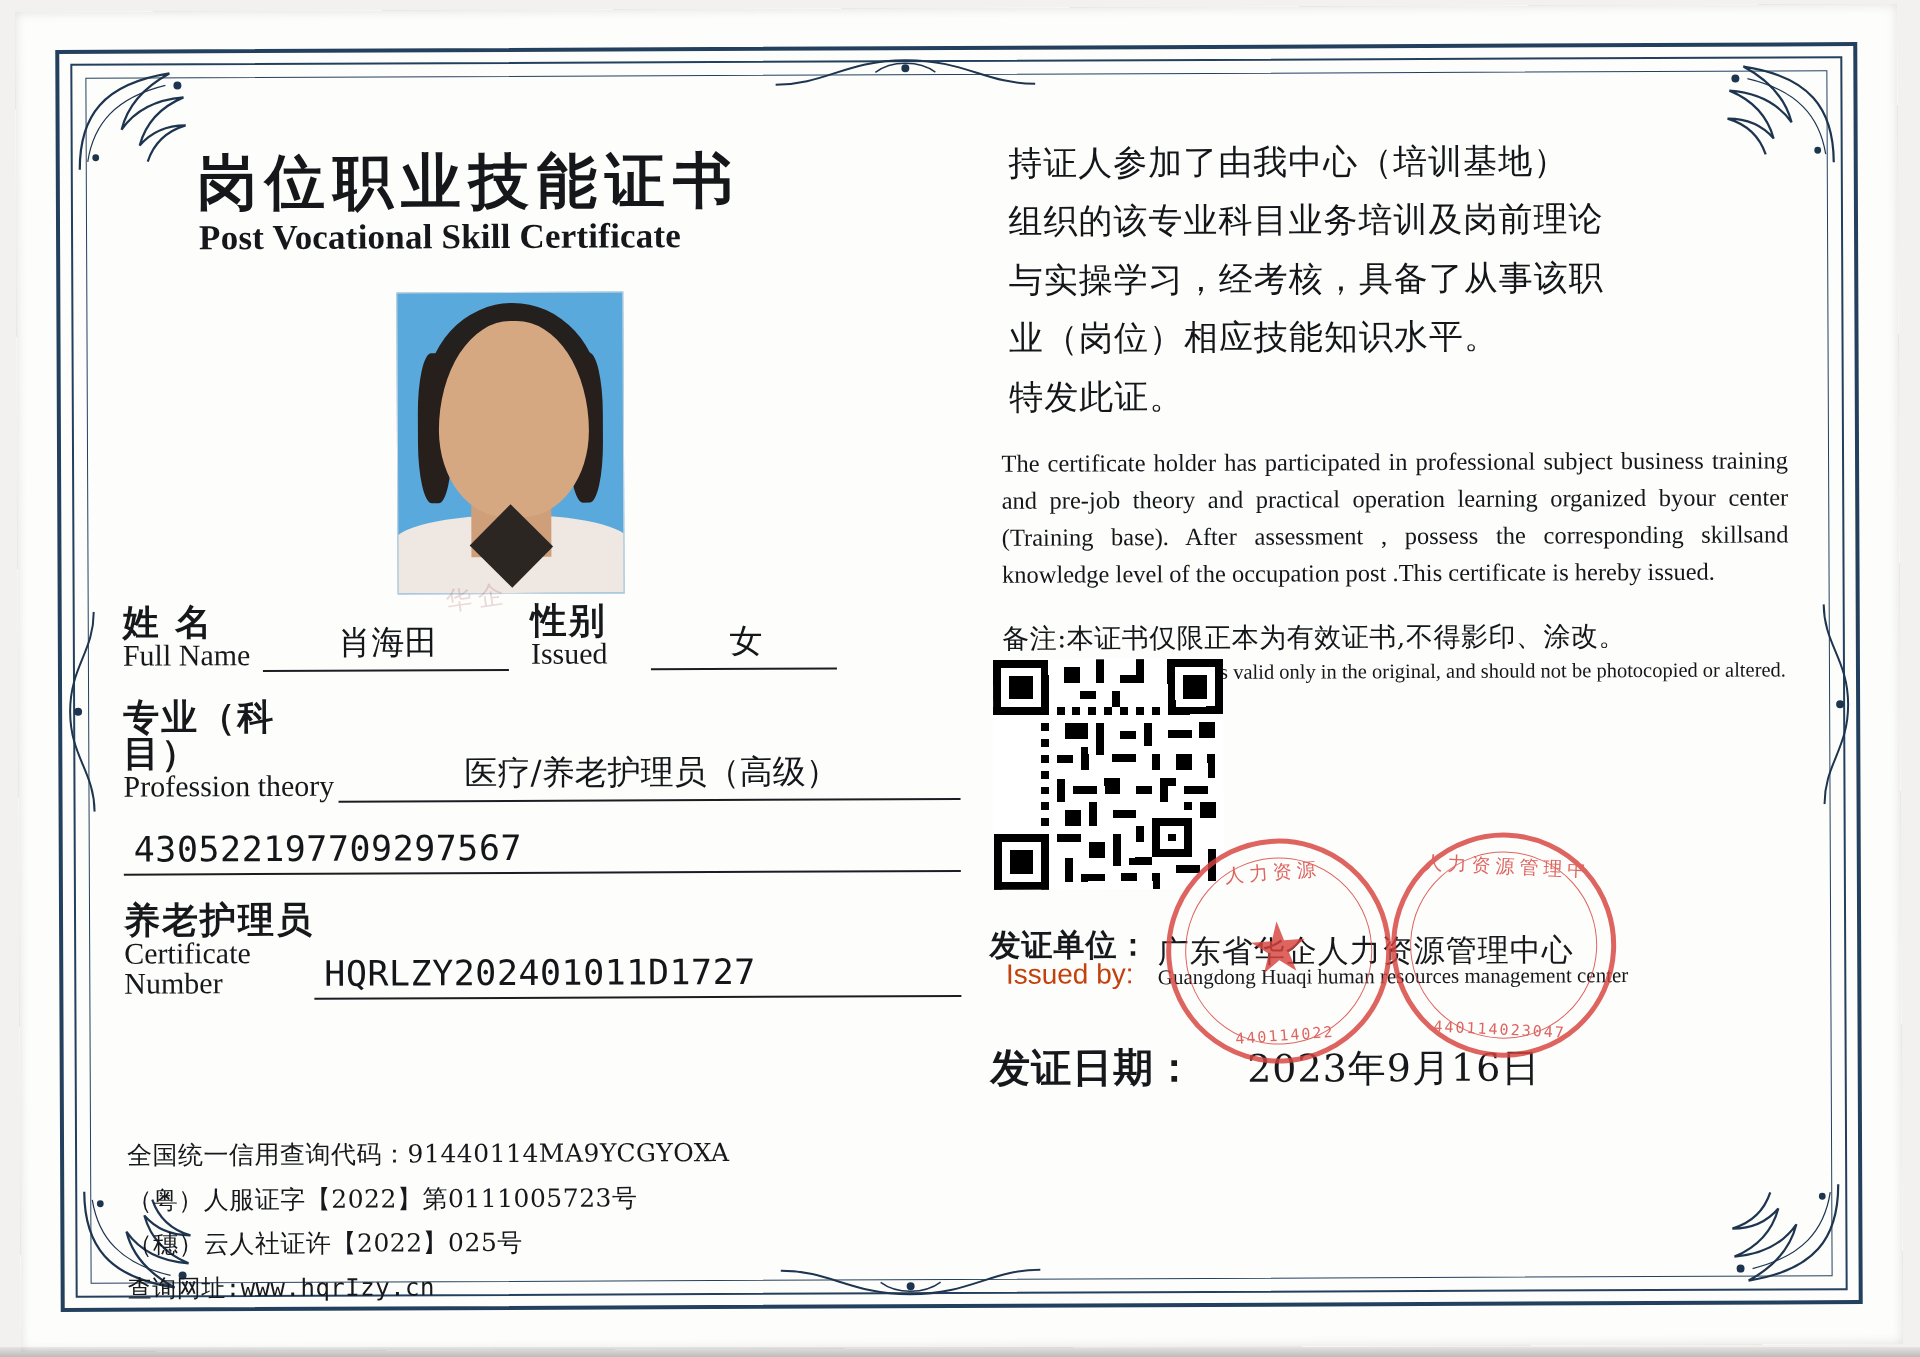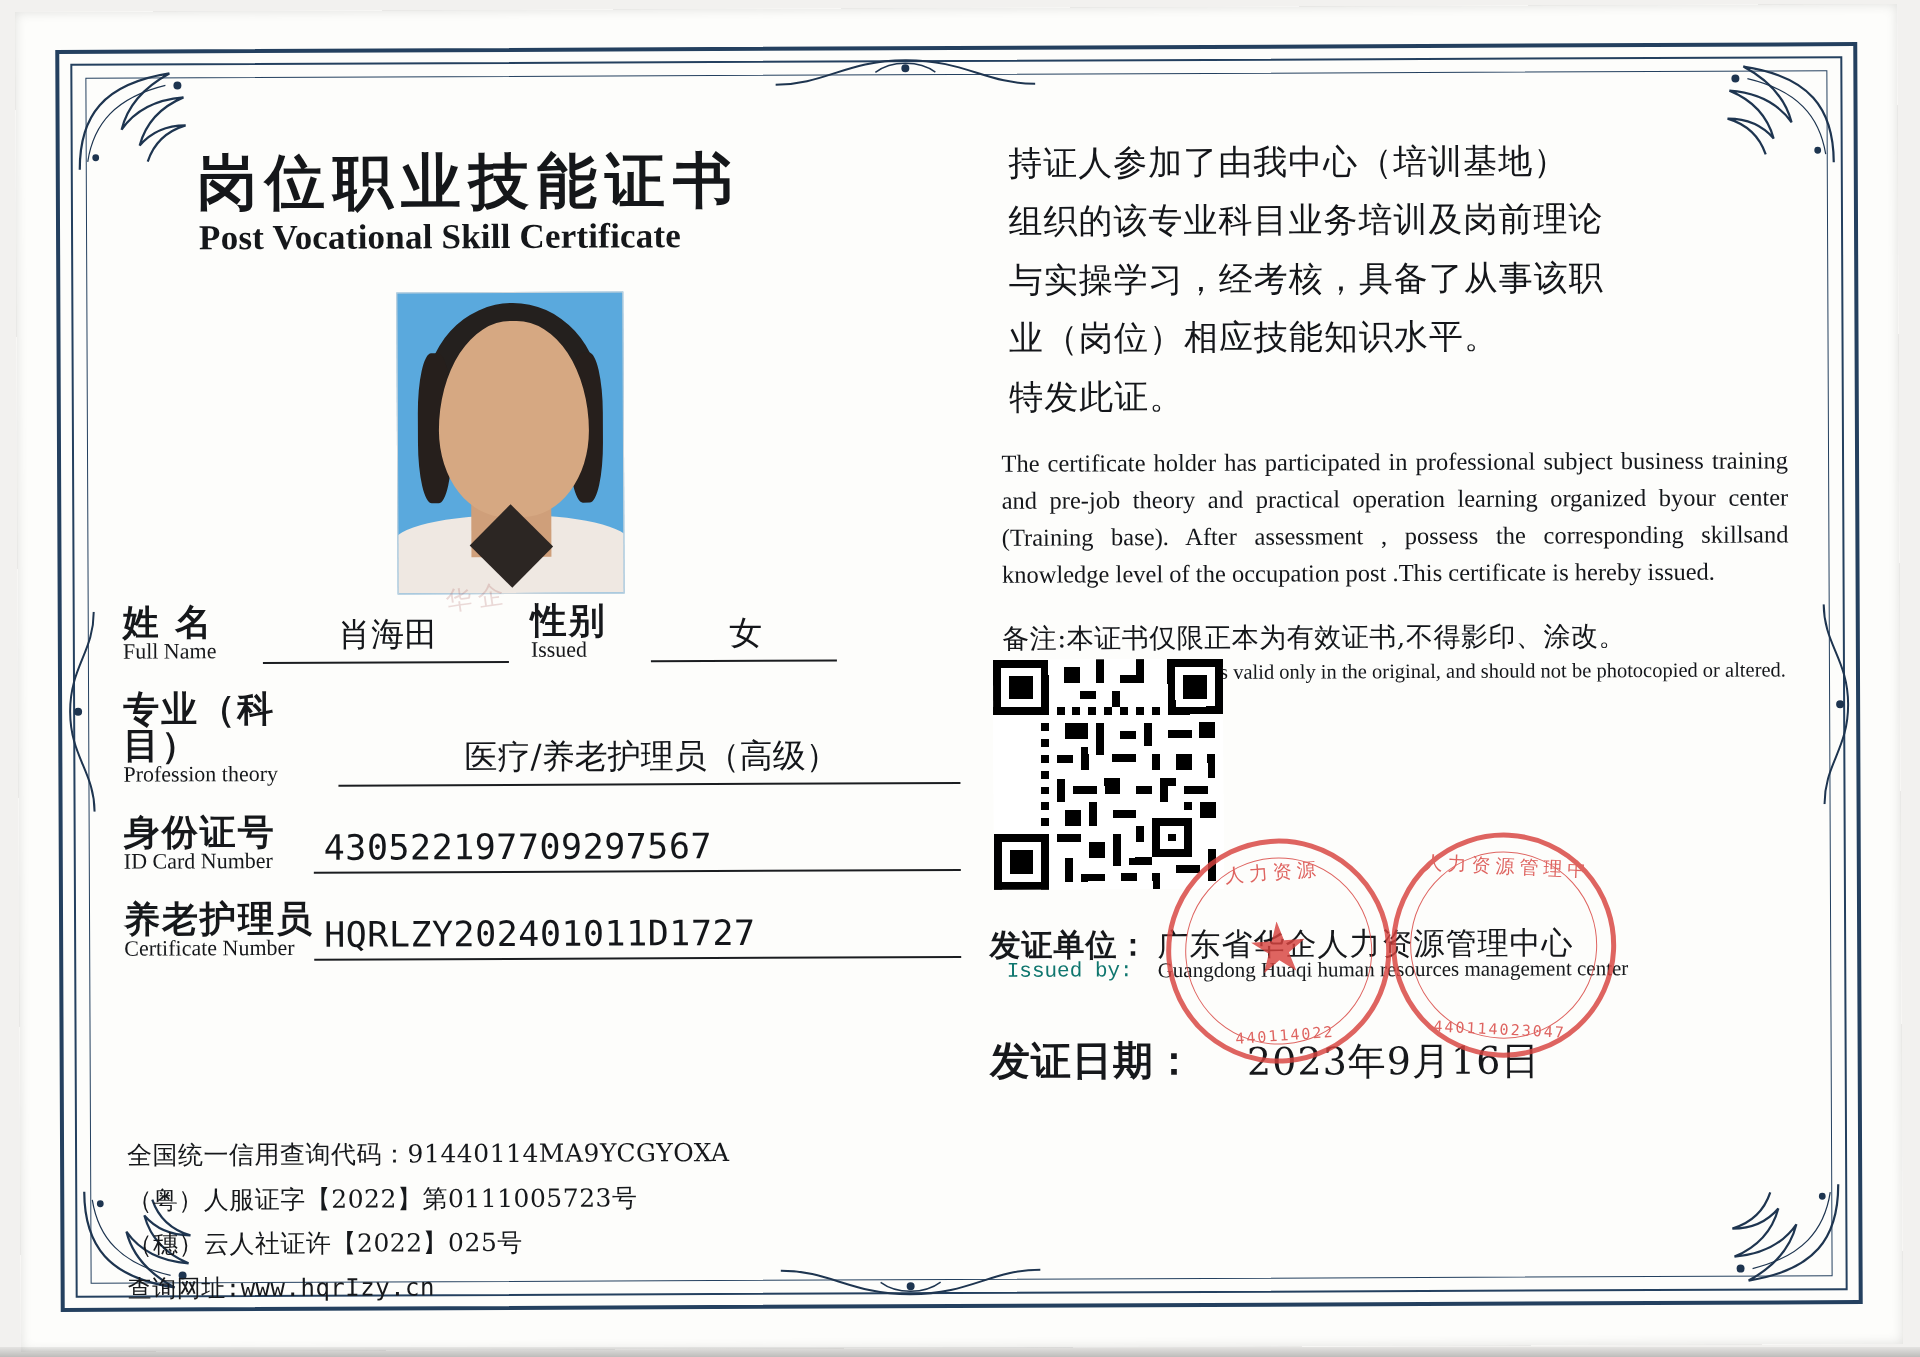--- a/index.html
+++ b/index.html
@@ -213,21 +213,21 @@
     display: block;
     font-family: "DejaVu Serif", serif;
     font-size: 36px;
     font-weight: 700;
     color: #16181b;
     letter-spacing: 2px;
   }
   .flabel .en {
     display: block;
     font-family: "Liberation Serif", serif;
-    font-size: 22px;
+    font-size: 30px;
     color: #16181b;
     margin-top: 1px;
   }
   .fvalue {
     flex: 1 1 auto;
     border-bottom: 2px solid #1b1d20;
     padding: 0 6px 4px 10px;
     font-family: "DejaVu Serif", serif;
     font-size: 33px;
     color: #14161a;
@@ -320,23 +320,23 @@
   .issuer-label .cn {
     display: block;
     font-family: "DejaVu Serif", serif;
     font-size: 31px;
     font-weight: 700;
     color: #16181b;
     letter-spacing: 1px;
   }
   .issuer-label .en {
     display: block;
-    font-family: Liberation Mono, monospace;
-    font-size: 21px;
-    color: #0f766e;
+    font-family: Liberation Sans, sans-serif;
+    font-size: 28px;
+    color: #c2410c;
   }
   .issuer-value { margin-left: 8px; line-height: 1.0; }
   .issuer-value .cn {
     display: block;
     font-family: "DejaVu Serif", serif;
     font-size: 31px;
     color: #16181b;
     letter-spacing: 1px;
   }
   .issuer-value .en {
@@ -518,24 +518,20 @@
 
           <div class="frow row-prof">
             <div class="flabel">
               <span class="cn">专业（科目）</span>
               <span class="en">Profession theory</span>
             </div>
             <div class="fvalue">医疗/养老护理员（高级）</div>
           </div>
 
           <div class="frow row-id">
-            <div class="flabel">
-              <span class="cn">身份证号</span>
-              <span class="en">ID Card Number</span>
-            </div>
             <div class="fvalue mono">430522197709297567</div>
           </div>
 
           <div class="frow row-cert">
             <div class="flabel">
               <span class="cn">养老护理员</span>
               <span class="en">Certificate Number</span>
             </div>
             <div class="fvalue mono">HQRLZY202401011D1727</div>
           </div>

